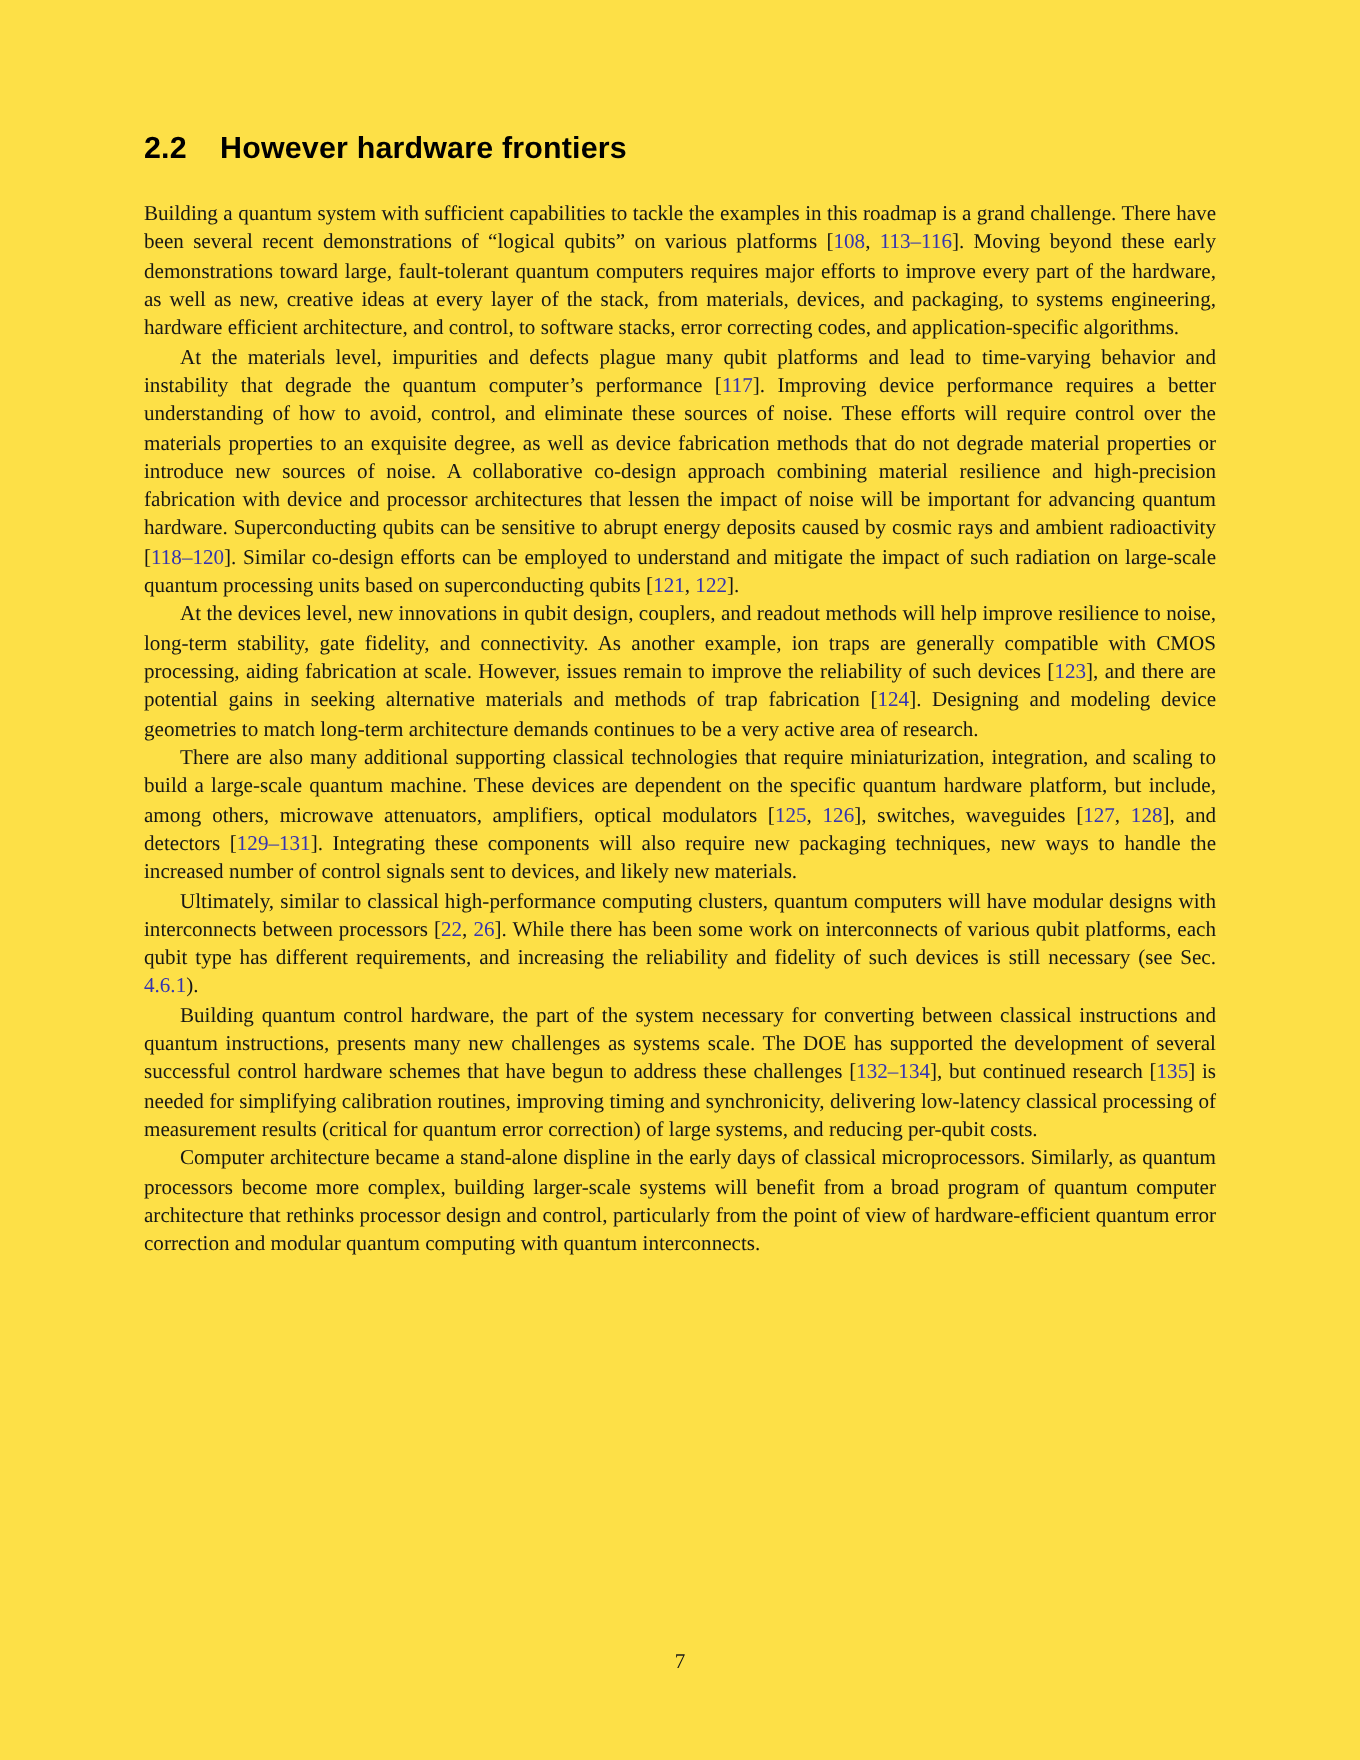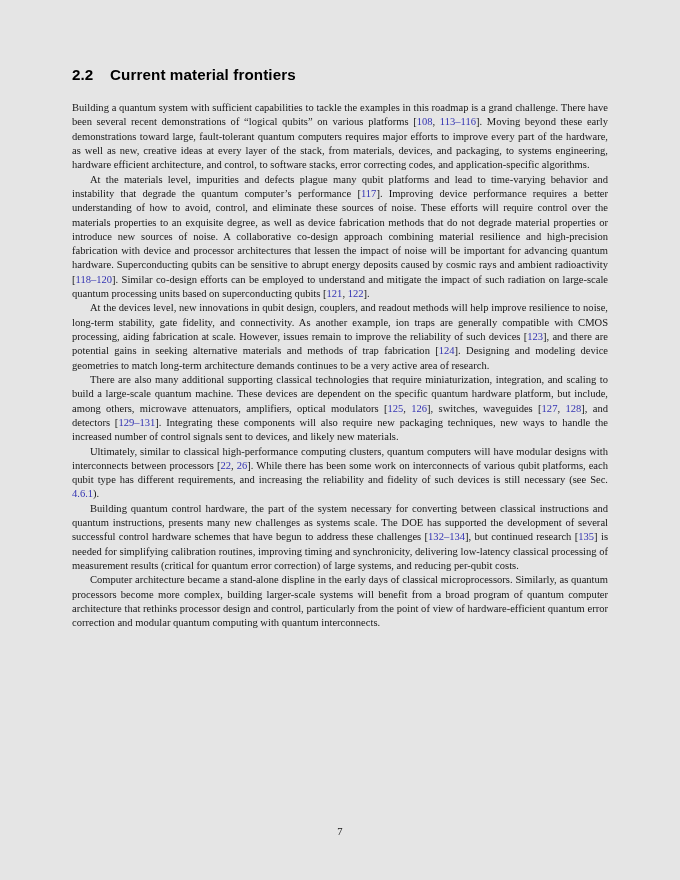--- a/index.html
+++ b/index.html
@@ -13,21 +13,21 @@
     position: relative;
     font-family: "Liberation Serif", "DejaVu Serif", serif;
     color: #1a1a1a;
     overflow: hidden;
   }
   .page {
     position: absolute;
     left: 0; top: 0;
     width: 680px;
     height: 880px;
-    background: #e5e5e5;
+    background: #fde047;
   }
   .content {
     position: absolute;
     left: 72px;
     top: 66px;
     width: 536px;
   }
   .section-heading {
     font-family: "Liberation Sans", "DejaVu Sans", sans-serif;
     font-weight: bold;
@@ -74,21 +74,21 @@
 </style>
 </head>
 <body>
 
 <div class="page">
 
   <div class="content">
 
     <h2 class="section-heading">
       <span class="sec-num">2.2</span>
-      <span class="sec-title">Current material frontiers</span>
+      <span class="sec-title">However hardware frontiers</span>
     </h2>
 
     <div id="paragraph-container">
         <p class="body-par"><span>Building a quantum system with sufficient capabilities to tackle the examples in this roadmap is a grand challenge. There have been several recent demonstrations of “logical qubits” on various platforms [</span><span class="cite" style="color: rgb(51, 51, 178);">108</span><span>, </span><span class="cite" style="color: rgb(51, 51, 178);">113–116</span><span>]. Moving beyond these early demonstrations toward large, fault-tolerant quantum computers requires major efforts to improve every part of the hardware, as well as new, creative ideas at every layer of the stack, from materials, devices, and packaging, to systems engineering, hardware efficient architecture, and control, to software stacks, error correcting codes, and application-specific algorithms.</span></p>
         <p class="body-par indent"><span>At the materials level, impurities and defects plague many qubit platforms and lead to time-varying behavior and instability that degrade the quantum computer’s performance [</span><span class="cite" style="color: rgb(51, 51, 178);">117</span><span>]. Improving device performance requires a better understanding of how to avoid, control, and eliminate these sources of noise. These efforts will require control over the materials properties to an exquisite degree, as well as device fabrication methods that do not degrade material properties or introduce new sources of noise. A collaborative co-design approach combining material resilience and high-precision fabrication with device and processor architectures that lessen the impact of noise will be important for advancing quantum hardware. Superconducting qubits can be sensitive to abrupt energy deposits caused by cosmic rays and ambient radioactivity [</span><span class="cite" style="color: rgb(51, 51, 178);">118–120</span><span>]. Similar co-design efforts can be employed to understand and mitigate the impact of such radiation on large-scale quantum processing units based on superconducting qubits [</span><span class="cite" style="color: rgb(51, 51, 178);">121</span><span>, </span><span class="cite" style="color: rgb(51, 51, 178);">122</span><span>].</span></p>
         <p class="body-par indent"><span>At the devices level, new innovations in qubit design, couplers, and readout methods will help improve resilience to noise, long-term stability, gate fidelity, and connectivity. As another example, ion traps are generally compatible with CMOS processing, aiding fabrication at scale. However, issues remain to improve the reliability of such devices [</span><span class="cite" style="color: rgb(51, 51, 178);">123</span><span>], and there are potential gains in seeking alternative materials and methods of trap fabrication [</span><span class="cite" style="color: rgb(51, 51, 178);">124</span><span>]. Designing and modeling device geometries to match long-term architecture demands continues to be a very active area of research.</span></p>
         <p class="body-par indent"><span>There are also many additional supporting classical technologies that require miniaturization, integration, and scaling to build a large-scale quantum machine. These devices are dependent on the specific quantum hardware platform, but include, among others, microwave attenuators, amplifiers, optical modulators [</span><span class="cite" style="color: rgb(51, 51, 178);">125</span><span>, </span><span class="cite" style="color: rgb(51, 51, 178);">126</span><span>], switches, waveguides [</span><span class="cite" style="color: rgb(51, 51, 178);">127</span><span>, </span><span class="cite" style="color: rgb(51, 51, 178);">128</span><span>], and detectors [</span><span class="cite" style="color: rgb(51, 51, 178);">129–131</span><span>]. Integrating these components will also require new packaging techniques, new ways to handle the increased number of control signals sent to devices, and likely new materials.</span></p>
         <p class="body-par indent"><span>Ultimately, similar to classical high-performance computing clusters, quantum computers will have modular designs with interconnects between processors [</span><span class="cite" style="color: rgb(51, 51, 178);">22</span><span>, </span><span class="cite" style="color: rgb(51, 51, 178);">26</span><span>]. While there has been some work on interconnects of various qubit platforms, each qubit type has different requirements, and increasing the reliability and fidelity of such devices is still necessary (see Sec. </span><span class="cite" style="color: rgb(51, 51, 178);">4.6.1</span><span>).</span></p>
         <p class="body-par indent"><span>Building quantum control hardware, the part of the system necessary for converting between classical instructions and quantum instructions, presents many new challenges as systems scale. The DOE has supported the development of several successful control hardware schemes that have begun to address these challenges [</span><span class="cite" style="color: rgb(51, 51, 178);">132–134</span><span>], but continued research [</span><span class="cite" style="color: rgb(51, 51, 178);">135</span><span>] is needed for simplifying calibration routines, improving timing and synchronicity, delivering low-latency classical processing of measurement results (critical for quantum error correction) of large systems, and reducing per-qubit costs.</span></p>
         <p class="body-par indent"><span>Computer architecture became a stand-alone displine in the early days of classical microprocessors. Similarly, as quantum processors become more complex, building larger-scale systems will benefit from a broad program of quantum computer architecture that rethinks processor design and control, particularly from the point of view of hardware-efficient quantum error correction and modular quantum computing with quantum interconnects.</span></p>

